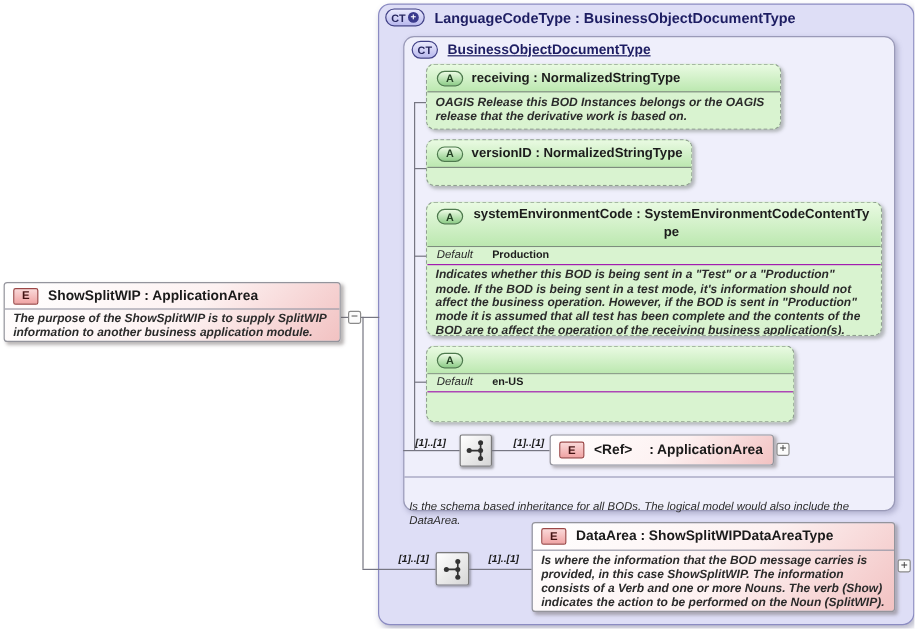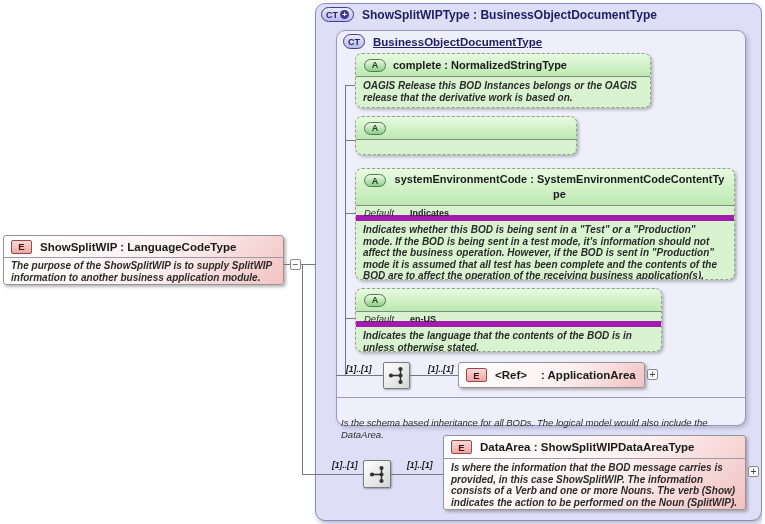--- a/index.html
+++ b/index.html
@@ -48,21 +48,21 @@
   .attr-head{
     display:flex;align-items:center;gap:7px;padding:0 8px;height:23px;
     background:linear-gradient(#e9fae2,#bce8b0);border-bottom:1px solid #7d8d7d;
   }
   .attr-head-tall{height:37px;align-items:flex-start;padding-top:3px;}
   .attr-head-tall .badge-a{margin-top:2px;}
   .attr-title{font-weight:bold;font-size:11px;color:#1c1c1c;white-space:nowrap;}
   .attr-title-center{flex:1;text-align:center;word-break:break-all;white-space:normal;line-height:15px;}
   .attr-default{
     display:flex;gap:16px;align-items:baseline;padding:1px 8px;height:15px;
-    border-bottom:6px solid #a21caf;background:#d9f3d0;
+    border-bottom:1px solid #a21caf;background:#d9f3d0;
   }
   .default-label{font-style:italic;font-size:9.5px;color:#2b2b2b;}
   .default-value{font-weight:bold;font-size:9px;color:#1c1c1c;}
   .anno{
     font-style:italic;font-size:10px;line-height:11.5px;color:#2b2b2b;padding:3px 7px;font-weight:bold;
   }
   
   .elem-box{
     position:absolute;border:1px solid #94949c;border-radius:3px;
     background:linear-gradient(135deg,#ffffff 0%,#fdf1f1 55%,#f2c2c2 100%);
@@ -103,69 +103,69 @@
 
   <div class="outer-box"></div>
 
   <div class="inner-box"></div>
 
   <div class="ct-title" style="left:321px;top:7px;">
     <span class="badge badge-ct">
       <span>CT</span>
       <span class="plus-circle">+</span>
     </span>
-    <span class="ttl" style="font-size:12px;">ShowSplitWIPType : BusinessObjectDocumentType</span>
+    <span class="ttl" style="font-size:12px;">LanguageCodeType : BusinessObjectDocumentType</span>
   </div>
 
   <div class="ct-title" style="left:343px;top:34px;">
     <span class="badge badge-ct">CT</span>
     <span class="ttl" style="font-size:11.5px;text-decoration:underline;">BusinessObjectDocumentType</span>
   </div>
 
   <div class="vline" style="left:345px;top:85px;height:290px;"></div>
   <div class="hline" style="left:345px;top:85px;width:10px;"></div>
   <div class="hline" style="left:345px;top:140px;width:10px;"></div>
   <div class="hline" style="left:345px;top:213px;width:10px;"></div>
   <div class="hline" style="left:345px;top:318px;width:10px;"></div>
 
   <div class="attr-box" style="left:355px;top:53px;width:296px;height:55px;">
     <div class="attr-head">
       <span class="badge badge-a">A</span>
-      <span class="attr-title">complete : NormalizedStringType</span>
+      <span class="attr-title">receiving : NormalizedStringType</span>
     </div>
     <div class="anno">OAGIS Release this BOD Instances belongs or the OAGIS release that the derivative work is based on.</div>
   </div>
 
   <div class="attr-box" style="left:355px;top:116px;width:222px;height:39px;">
     <div class="attr-head">
       <span class="badge badge-a">A</span>
+      <span class="attr-title">versionID : NormalizedStringType</span>
     </div>
   </div>
 
   <div class="attr-box" style="left:355px;top:168px;width:380px;height:112px;">
     <div class="attr-head attr-head-tall">
       <span class="badge badge-a">A</span>
       <span class="attr-title attr-title-center">systemEnvironmentCode : SystemEnvironmentCodeContentType</span>
     </div>
     <div class="attr-default">
       <span class="default-label">Default</span>
-      <span class="default-value">Indicates</span>
+      <span class="default-value">Production</span>
     </div>
     <div class="anno">Indicates whether this BOD is being sent in a "Test" or a "Production" mode. If the BOD is being sent in a test mode, it's information should not affect the business operation. However, if the BOD is sent in "Production" mode it is assumed that all test has been complete and the contents of the BOD are to affect the operation of the receiving business application(s).</div>
   </div>
 
   <div class="attr-box" style="left:355px;top:288px;width:307px;height:64px;">
     <div class="attr-head">
       <span class="badge badge-a">A</span>
     </div>
     <div class="attr-default">
       <span class="default-label">Default</span>
       <span class="default-value">en-US</span>
     </div>
-    <div class="anno">Indicates the language that the contents of the BOD is in unless otherwise stated.</div>
   </div>
 
   <div class="hline" style="left:336px;top:375px;width:47px;"></div>
   <div class="card" style="left:346px;top:364px;">[1]..[1]</div>
   <div class="seq-icon" style="left:383px;top:362px;">
     <svg width="25" height="25" viewBox="0 0 25 25">
       <path d="M7 12.5 H16.5 M16.5 6 V19" stroke="#333333" stroke-width="1.4" fill="none"></path>
       <circle cx="7" cy="12.5" r="2.1" fill="#333333"></circle>
       <circle cx="16.5" cy="6" r="2.1" fill="#333333"></circle>
       <circle cx="16.5" cy="12.5" r="2.1" fill="#333333"></circle>
@@ -209,20 +209,20 @@
       <span>DataArea : ShowSplitWIPDataAreaType</span>
     </div>
     <div class="elem-sep"></div>
     <div class="anno">Is where the information that the BOD message carries is provided, in this case ShowSplitWIP. The information consists of a Verb and one or more Nouns. The verb (Show) indicates the action to be performed on the Noun (SplitWIP).</div>
   </div>
   <button class="toggle-btn" style="left:748px;top:466px;">+</button>
 
   <div class="elem-box" style="left:3px;top:235px;width:281px;height:50px;">
     <div class="elem-head" style="height:21px;">
       <span class="badge badge-e">E</span>
-      <span>ShowSplitWIP : LanguageCodeType</span>
+      <span>ShowSplitWIP : ApplicationArea</span>
     </div>
     <div class="elem-sep"></div>
     <div class="anno" style="padding:2px 7px;">The purpose of the ShowSplitWIP is to supply SplitWIP information to another business application module.</div>
   </div>
   <button class="toggle-btn" style="left:290px;top:259px;">−</button>
 
 </div>
 
 </body></html>

